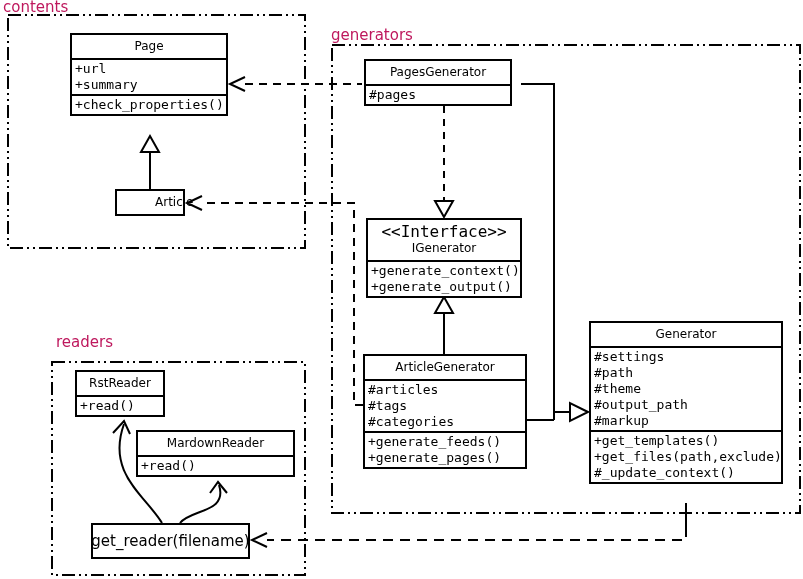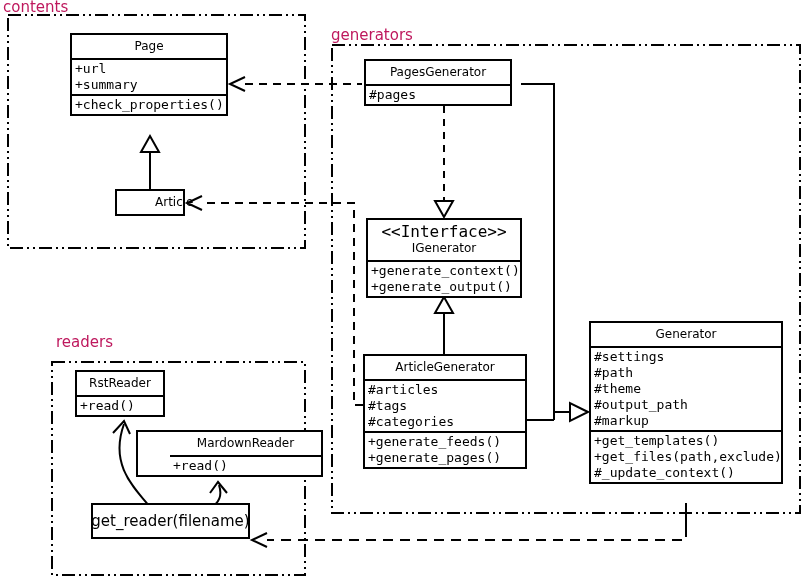--- a/index.html
+++ b/index.html
@@ -160,24 +160,24 @@
     </div>
   </div>
 
   <div class="uml-class" style="left:75px;top:370px;width:90px;">
     <div class="uml-title">RstReader</div>
     <div class="uml-section">
       <div class="uml-member">+read()</div>
     </div>
   </div>
 
-  <div class="uml-class" style="left:136px;top:430px;width:187px;padding-left:32px;">
+  <div class="uml-class" style="left:136px;top:430px;width:159px;">
     <div class="uml-title">MardownReader</div>
     <div class="uml-section">
       <div class="uml-member">+read()</div>
     </div>
   </div>
 
-  <div class="plain-node" style="left:91px;top:503px;width:159px;height:36px;">
+  <div class="plain-node" style="left:91px;top:523px;width:159px;height:36px;">
     <span>get_reader(filename)</span>
   </div>
 
 </div>
 
 </body></html>

